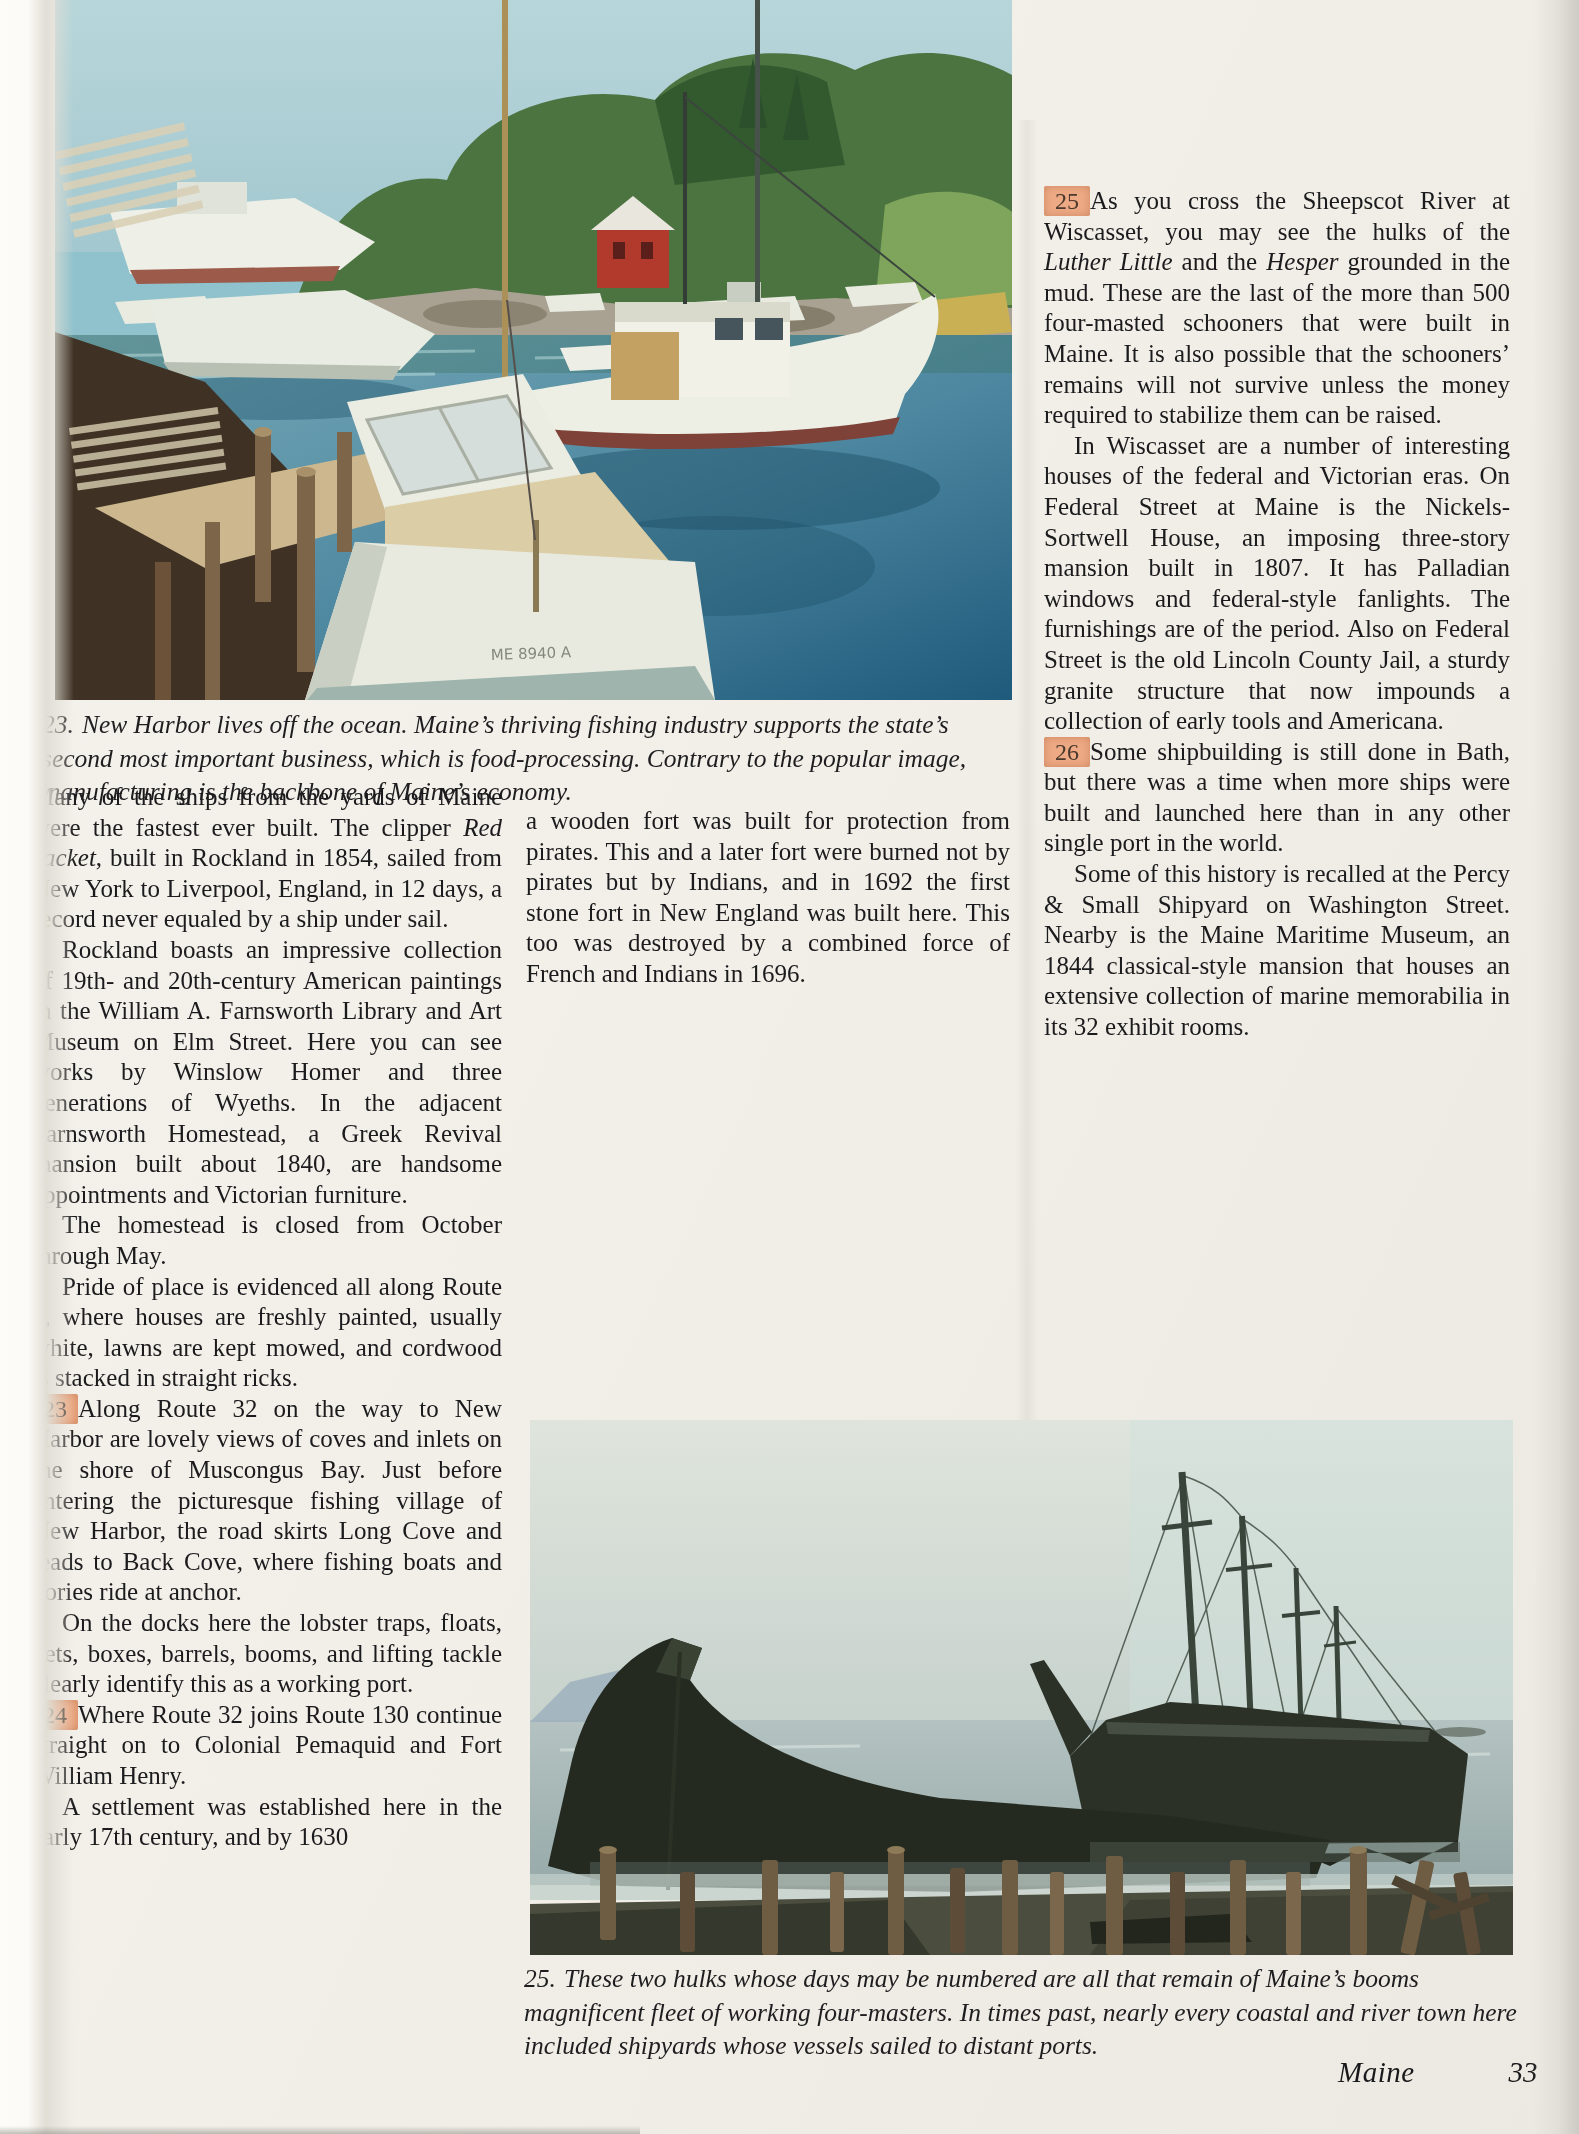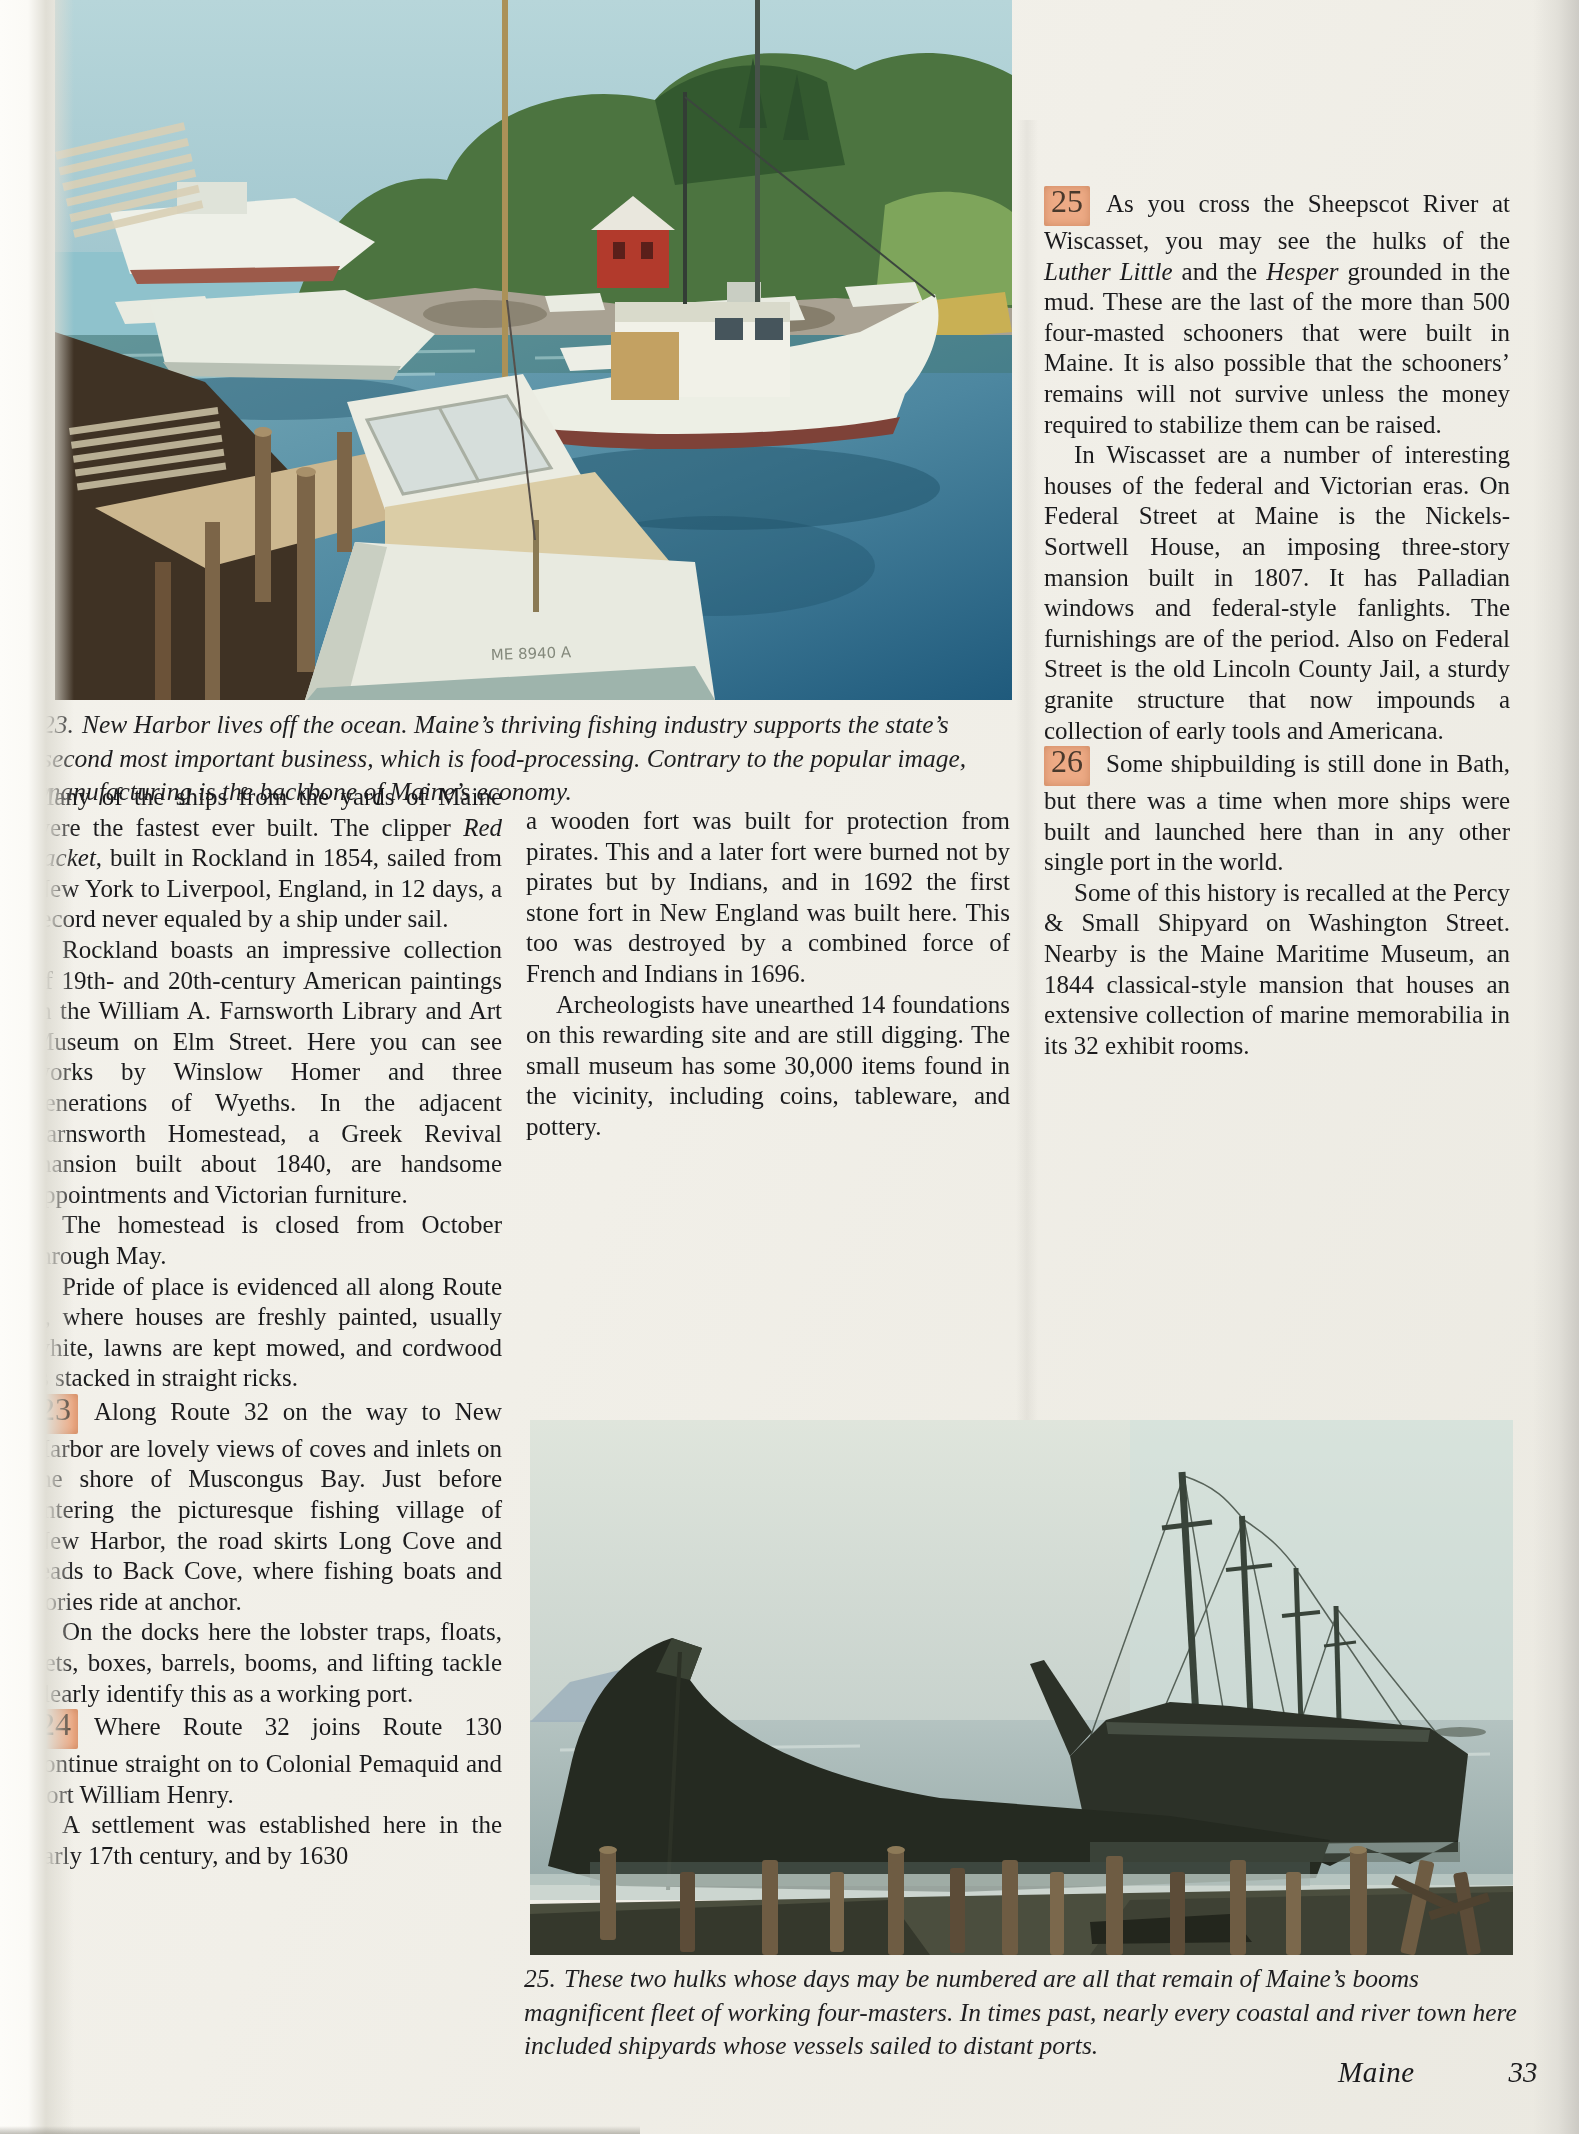--- a/index.html
+++ b/index.html
@@ -10,23 +10,23 @@
     font-family:"Liberation Serif","DejaVu Serif",serif;
     color:#1c1c1e;
   }
   .photo{position:absolute;overflow:hidden;}
   .photo svg{display:block;width:100%;height:100%;}
   .col{position:absolute;text-align:justify;font-size:25px;line-height:30.6px;color:#1b1b1d;}
   .col p{margin:0;}
   .col p.indent{text-indent:30px;}
   .col p.badge-para{text-indent:0;}
   .badge{
-    display:inline-block;min-width:46px;height:40px;line-height:30px;
-    text-align:center;font-size:32px;color:#4a392c;
-    border-radius:2px;margin-right:16px;vertical-align:baseline;
+    display:inline-block;min-width:46px;height:30px;line-height:30px;
+    text-align:center;font-size:24px;color:#4a392c;
+    border-radius:2px;vertical-align:baseline;
     box-shadow:inset 0 0 8px rgba(173,104,62,.5);
   }
   .caption{position:absolute;font-style:italic;font-size:25.5px;line-height:33.5px;color:#1e1e20;text-align:left;}
   .caption .capnum{margin-right:8px;}
   .footer{position:absolute;left:1338px;top:2056px;font-style:italic;font-size:29px;color:#1a1a1c;display:flex;align-items:baseline;gap:48px;}
   .footer .place{letter-spacing:.5px;}
   .footer .num{font-weight:normal;margin-left:46px;}
   
   .left-curl{position:absolute;left:0;top:0;width:74px;height:100%;z-index:6;pointer-events:none;
     background:linear-gradient(90deg,#fdfcf9 0px,#fbfaf6 28px,#e0ded5 46px,rgba(240,238,230,0) 74px);}
@@ -165,21 +165,20 @@
       <p class="indent"><span>The homestead is closed from October through May.</span></p>
       <p class="indent"><span>Pride of place is evidenced all along Route 1, where houses are freshly painted, usually white, lawns are kept mowed, and cordwood is stacked in straight ricks.</span></p>
       <p class="badge-para"><span class="badge" style="background: rgb(237, 170, 133);">23</span><span>Along Route 32 on the way to New Harbor are lovely views of coves and inlets on the shore of Muscongus Bay. Just before entering the picturesque fishing village of New Harbor, the road skirts Long Cove and leads to Back Cove, where fishing boats and dories ride at anchor.</span></p>
       <p class="indent"><span>On the docks here the lobster traps, floats, nets, boxes, barrels, booms, and lifting tackle clearly identify this as a working port.</span></p>
       <p class="badge-para"><span class="badge" style="background: rgb(237, 170, 133);">24</span><span>Where Route 32 joins Route 130 continue straight on to Colonial Pemaquid and Fort William Henry.</span></p>
       <p class="indent"><span>A settlement was established here in the early 17th century, and by 1630</span></p>
     </div>
 
   <div class="col" style="left:526px;top:782px;width:484px;margin-top:24px;">
       <p class=""><span>a wooden fort was built for protection from pirates. This and a later fort were burned not by pirates but by Indians, and in 1692 the first stone fort in New England was built here. This too was destroyed by a combined force of French and Indians in 1696.</span></p>
-      <p class="indent"><span>Archeologists have unearthed 14 foundations on this rewarding site and are still digging. The small museum has some 30,000 items found in the vicinity, including coins, tableware, and pottery.</span></p>
     </div>
 
   <div class="col" style="left:1044px;top:186px;width:466px;">
       <p class="badge-para"><span class="badge" style="background: rgb(237, 170, 133);">25</span><span>As you cross the Sheepscot River at Wiscasset, you may see the hulks of the </span><i>Luther Little</i><span> and the </span><i>Hesper</i><span> grounded in the mud. These are the last of the more than 500 four-masted schooners that were built in Maine. It is also possible that the schooners’ remains will not survive unless the money required to stabilize them can be raised.</span></p>
       <p class="indent"><span>In Wiscasset are a number of interesting houses of the federal and Victorian eras. On Federal Street at Maine is the Nickels-Sortwell House, an imposing three-story mansion built in 1807. It has Palladian windows and federal-style fanlights. The furnishings are of the period. Also on Federal Street is the old Lincoln County Jail, a sturdy granite structure that now impounds a collection of early tools and Americana.</span></p>
       <p class="badge-para"><span class="badge" style="background: rgb(237, 170, 133); font-family: Liberation Serif, serif;">26</span><span>Some shipbuilding is still done in Bath, but there was a time when more ships were built and launched here than in any other single port in the world.</span></p>
       <p class="indent"><span>Some of this history is recalled at the Percy &amp; Small Shipyard on Washington Street. Nearby is the Maine Maritime Museum, an 1844 classical-style mansion that houses an extensive collection of marine memorabilia in its 32 exhibit rooms.</span></p>
     </div>
 
   <div class="photo" style="left:530px;top:1420px;width:983px;height:535px;">

